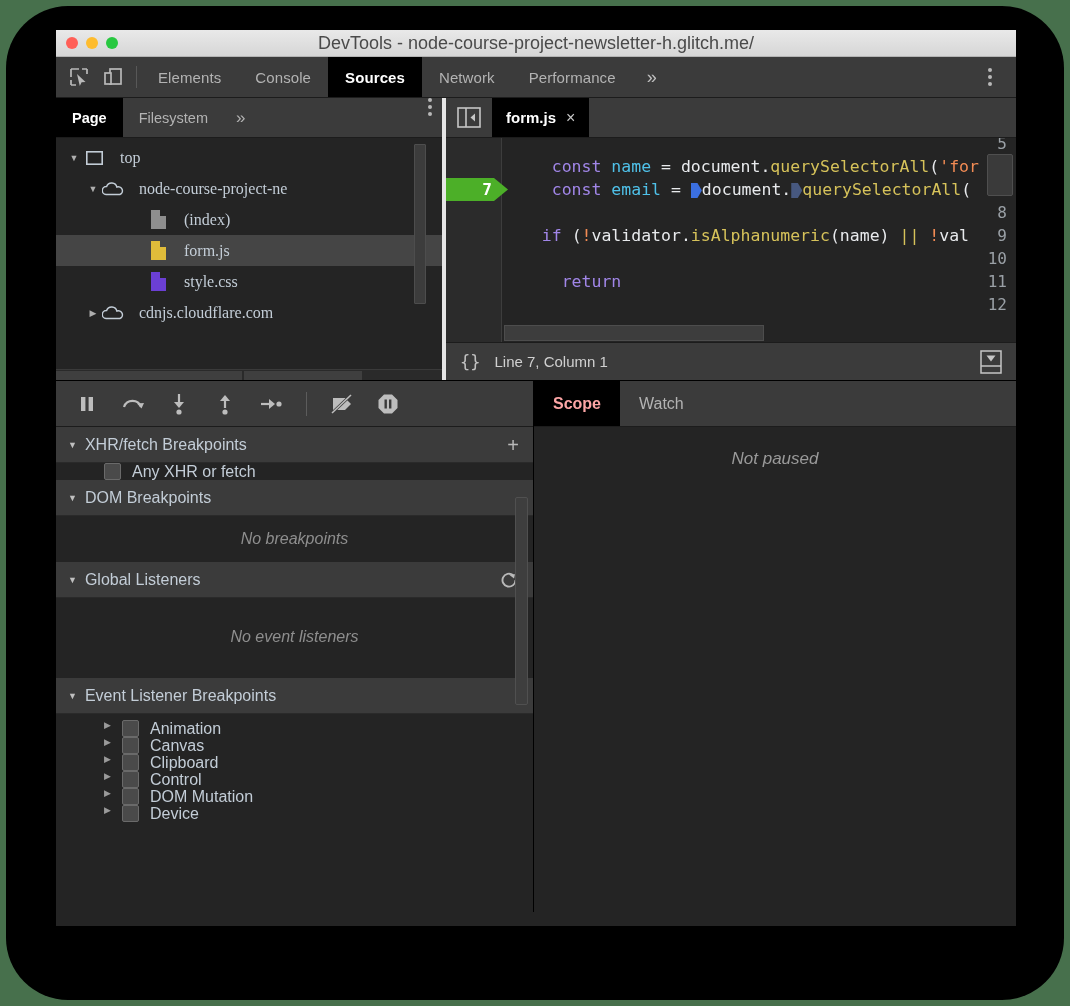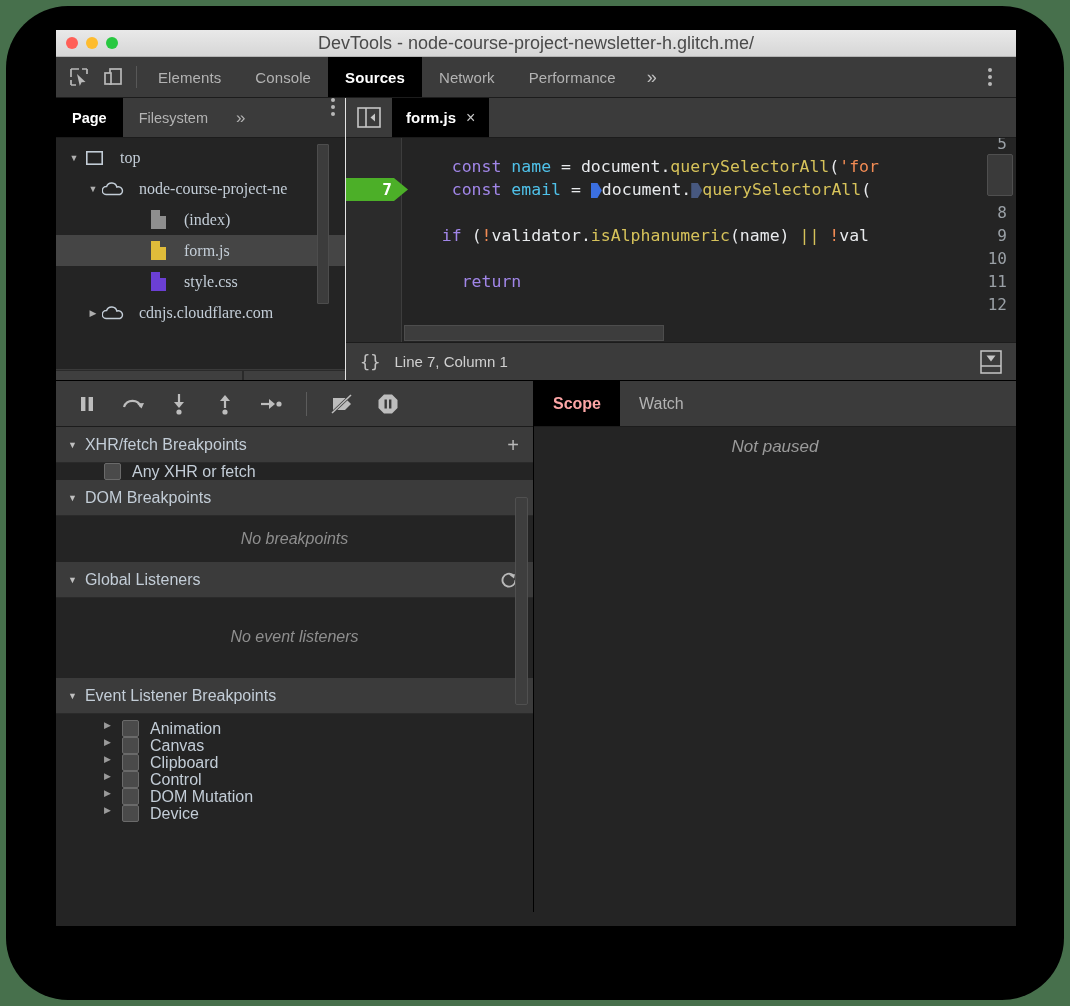--- a/index.html
+++ b/index.html
@@ -61,22 +61,22 @@
   }
   .main-tab.active { background: #000000; color: #ffffff; font-weight: bold; }
   .main-tab.chev { font-size: 18px; color: #c0c0c0; padding: 0 14px; }
   .tb-right { display: flex; align-items: center; padding-right: 14px; }
   .vdots { display: flex; flex-direction: column; gap: 3px; align-items: center; padding: 0 10px; }
   .vdots i { width: 4px; height: 4px; border-radius: 50%; background: #b8b8b8; display: block; }
 
   
   .upper { display: flex; height: 282px; background: #242424; }
 
-  .nav-pane { width: 290px; background: #242424; display: flex; flex-direction: column;
-              border-right: 1px solid #e5e5e5; }
+  .nav-pane { width: 390px; background: #242424; display: flex; flex-direction: column;
+              border-right: 4px solid #e5e5e5; }
   .nav-tabbar {
     height: 40px; background: #3b3b3b; display: flex; align-items: stretch;
     border-bottom: 1px solid #1c1c1c;
   }
   .nav-tab { display: flex; align-items: center; padding: 0 16px; font-size: 14.5px; color: #b3b3b3; }
   .nav-tab.active { background: #000; color: #fff; font-weight: bold; }
   .nav-tab.chev { font-size: 17px; padding: 0 12px; }
   .nav-tabbar .vdots { margin-left: auto; }
 
   .tree { flex: 1; position: relative; overflow: hidden; background: #242424; padding-top: 4px; }
@@ -185,21 +185,21 @@
   .bp-row .lbl { margin-left: 11px; }
 
   .bp-scroll { position: absolute; right: 5px; top: 70px; width: 13px; height: 208px;
                background: #3e3e3e; border: 1px solid #505050; border-radius: 2px; }
 
   .scope-pane { flex: 1; background: #242424; display: flex; flex-direction: column; }
   .scope-tabbar { height: 46px; background: #3b3b3b; display: flex; align-items: stretch;
                   border-bottom: 1px solid #1c1c1c; }
   .scope-tab { display: flex; align-items: center; padding: 0 19px; font-size: 16px; color: #b3b3b3; }
   .scope-tab.active { background: #000; color: #fca5a5; font-weight: bold; }
-  .scope-body { flex: 1; background: #242424; padding-top: 10px; }
+  .scope-body { flex: 1; background: #242424; padding-top: 22px; }
   .not-paused { text-align: center; color: #9a9a9a; font-style: italic; font-size: 17px; }
 
   svg { display: block; }
 </style>
 </head>
 <body>
 
 <div class="bezel"></div>
 
 <div class="window">

